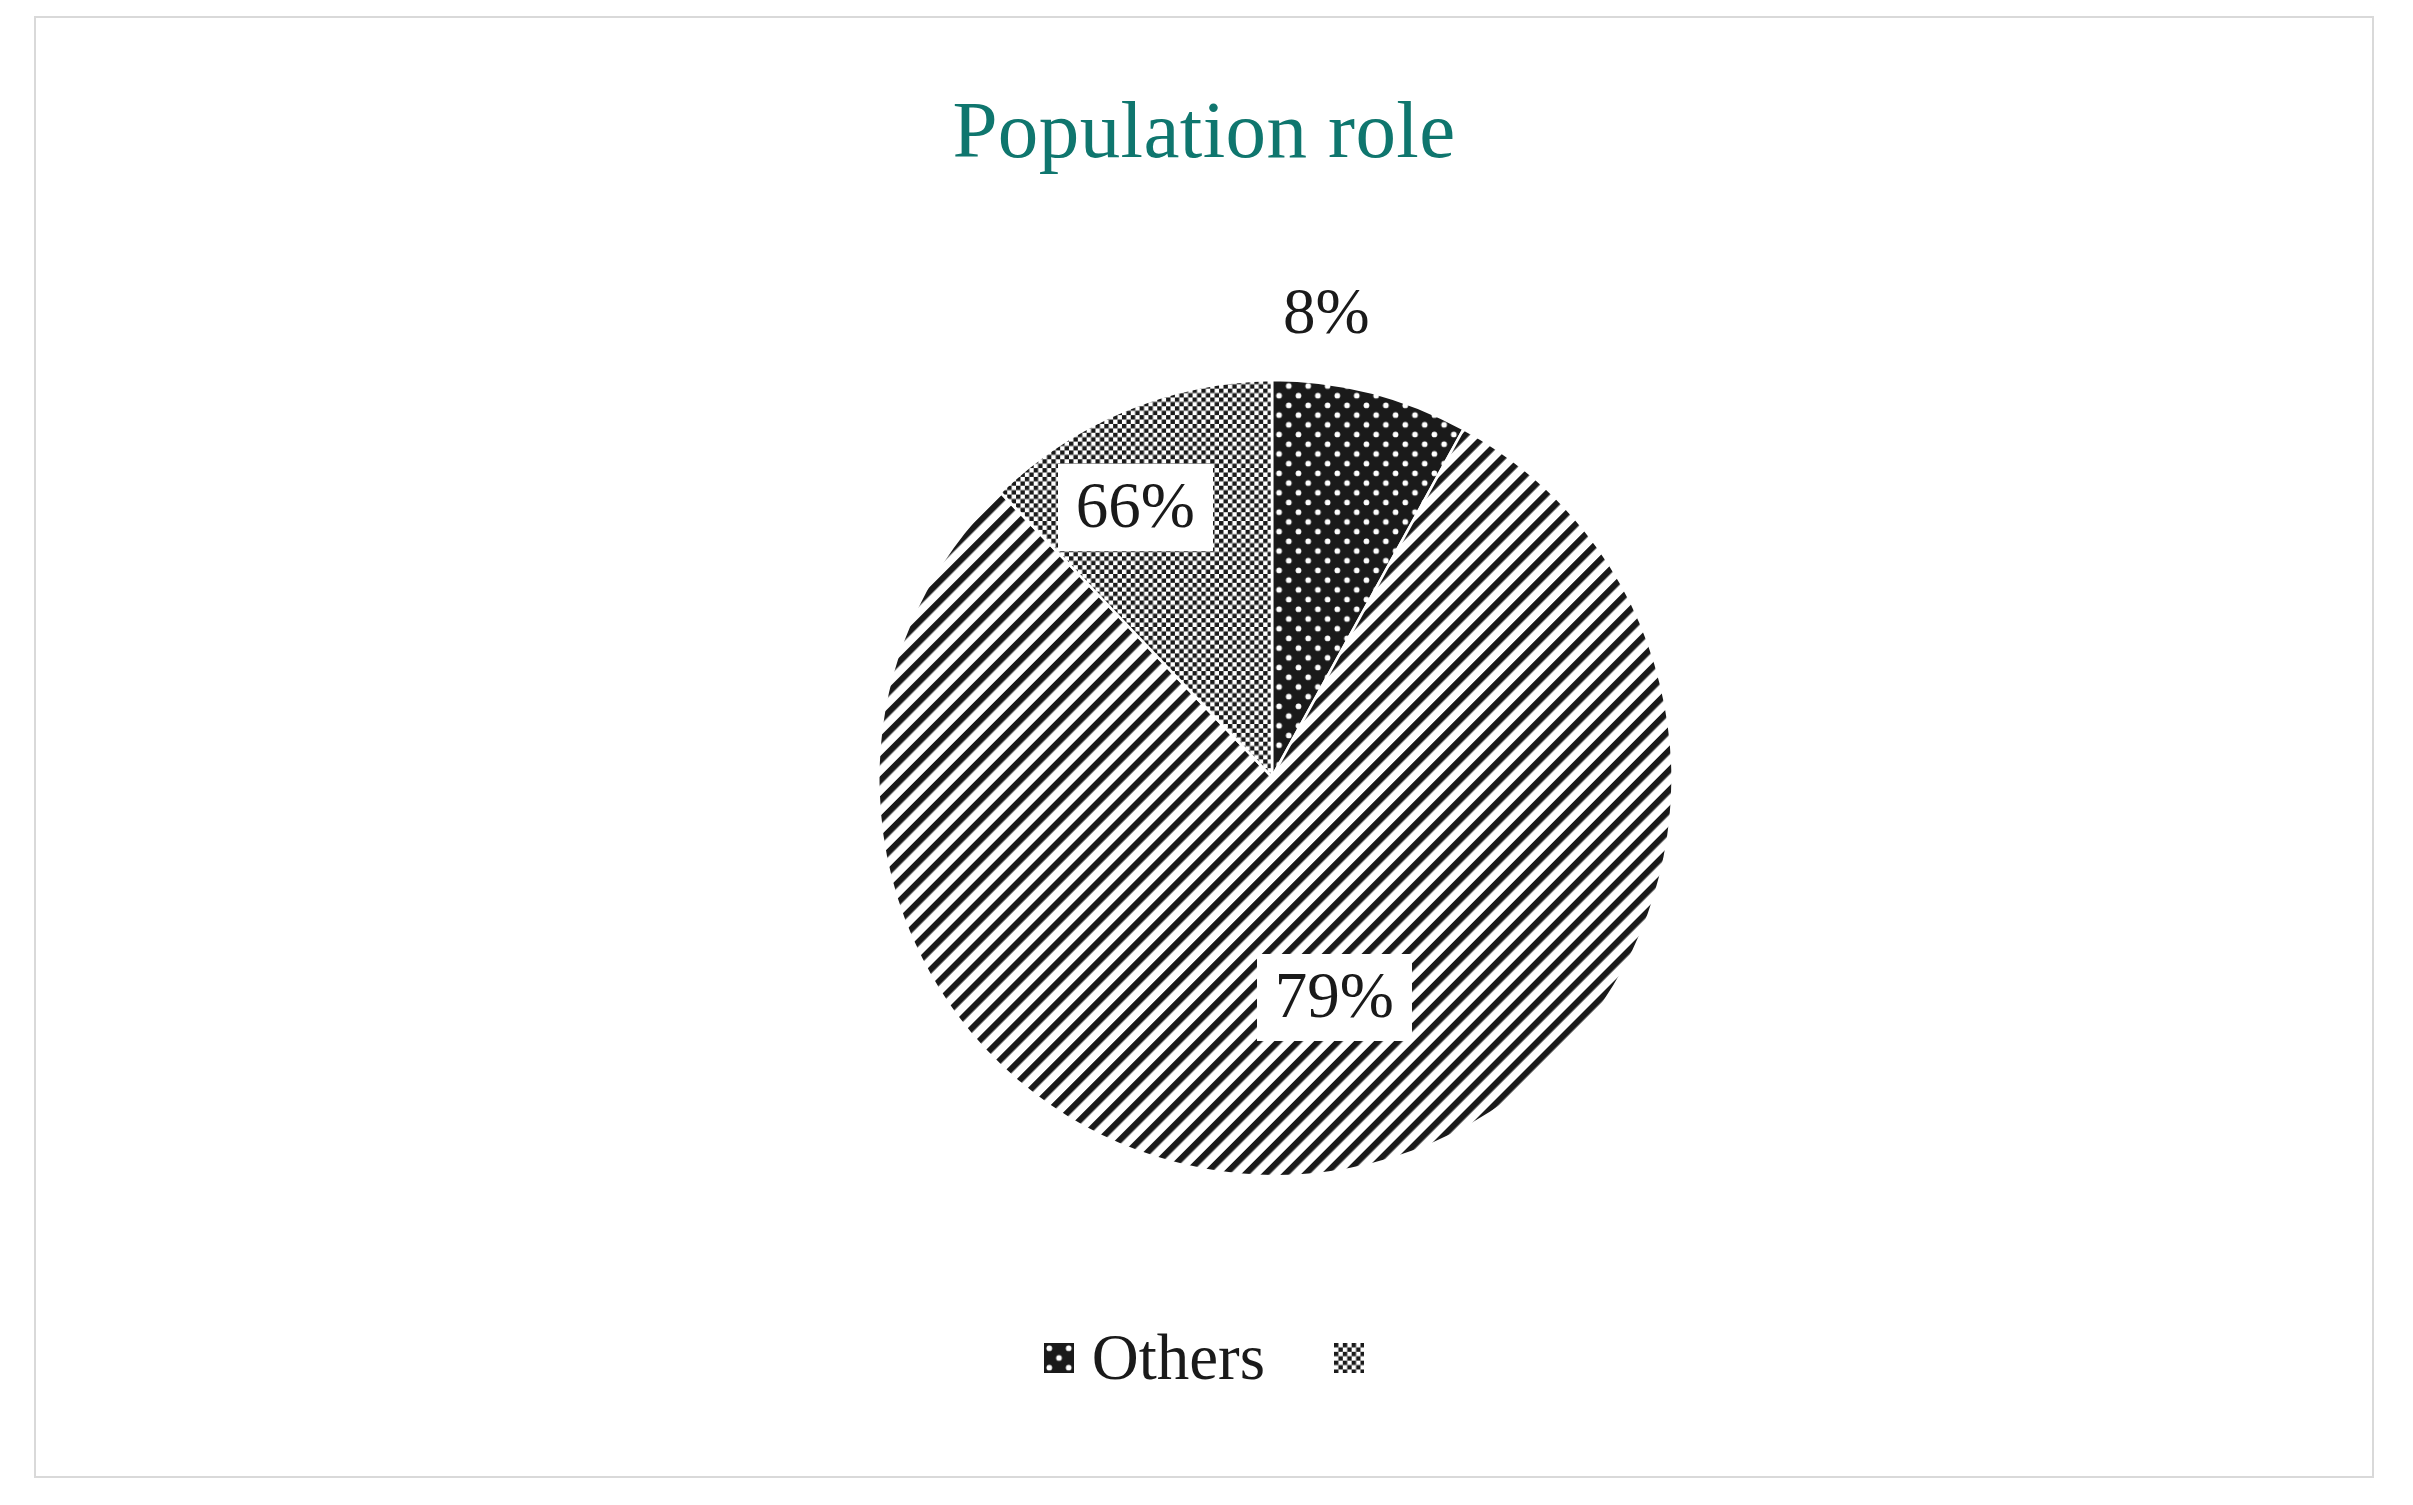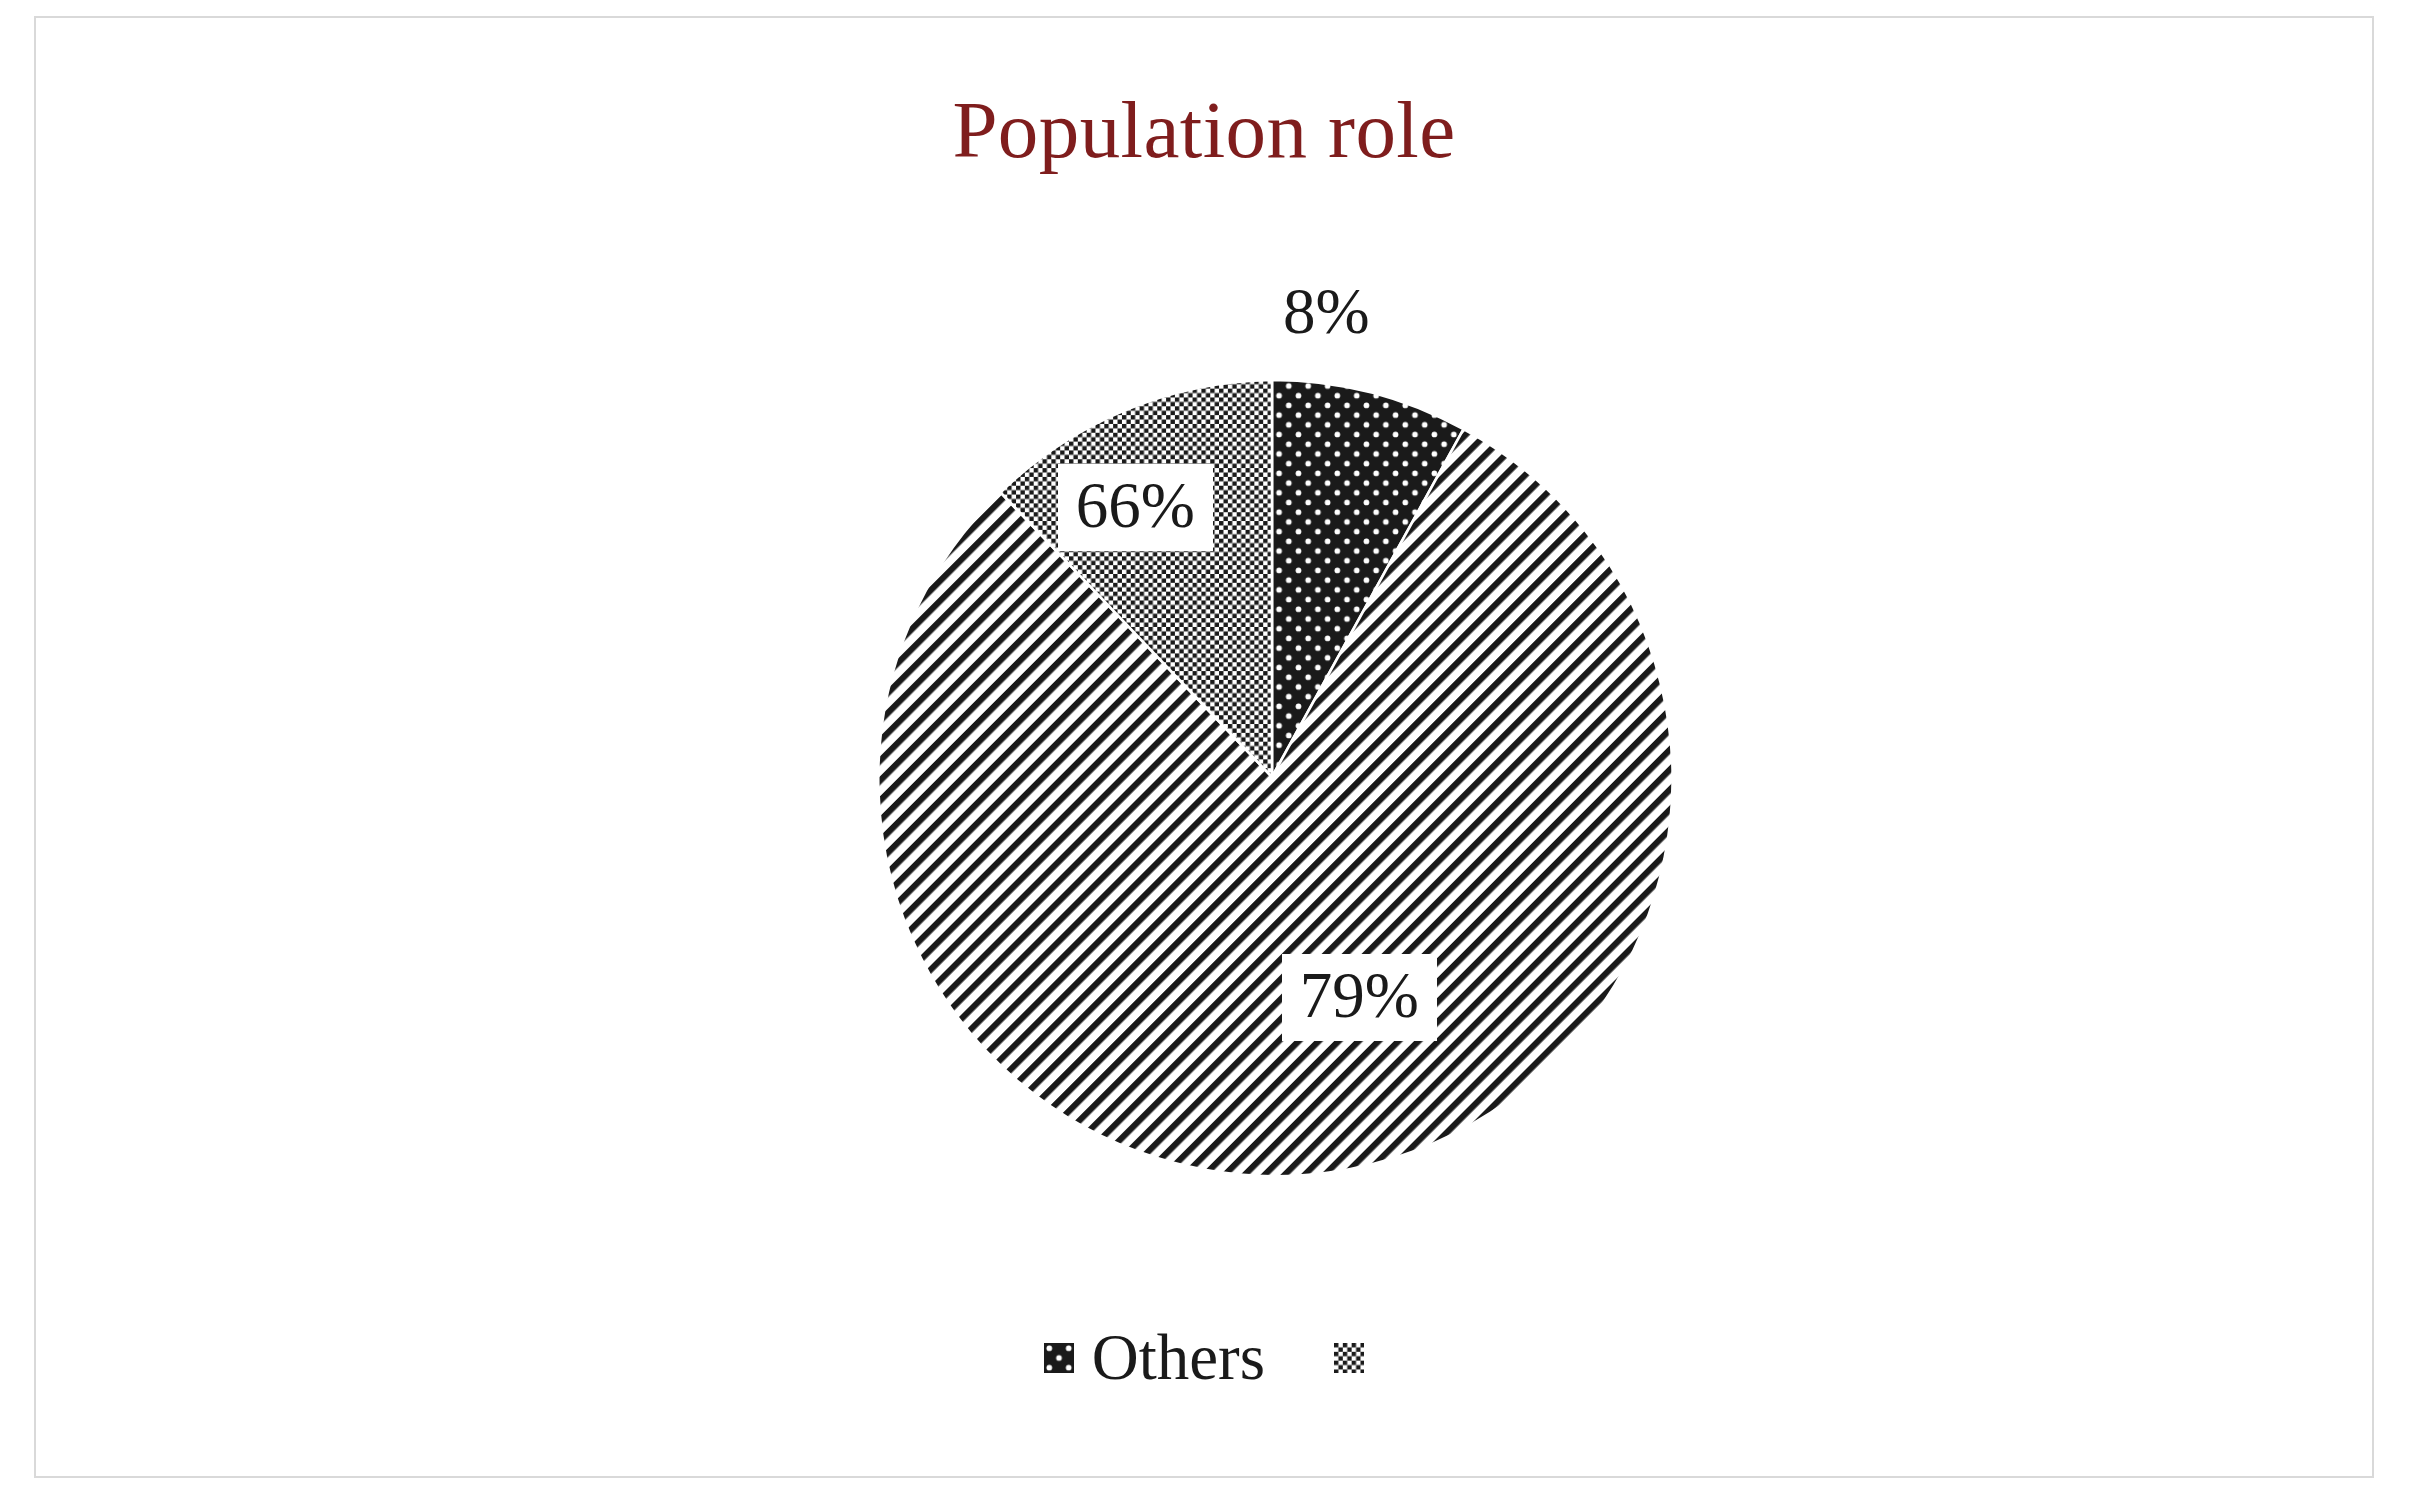--- a/index.html
+++ b/index.html
@@ -27,21 +27,21 @@
   }
 
   .chart-title {
     position: absolute;
     left: 0;
     top: 66px;
     width: 100%;
     text-align: center;
     font-size: 81px;
     font-family: "Liberation Serif", serif;
-    color: #7f1d1d;
+    color: #0f766e;
     letter-spacing: 0.4px;
   }
 
   
   .pie-wrap {
     position: absolute;
     left: 830px;
     top: 353px;
     width: 812px;
     height: 812px;
@@ -62,21 +62,21 @@
     font-family: "Liberation Serif", serif;
     color: #1a1a1a;
     white-space: nowrap;
   }
   .data-label.boxed {
     background: #ffffff;
     padding: 3.5px 17.7px 8.8px 17.7px;
   }
   #label-others  { left: 1247px; top: 256px; }
   #label-students{ left: 1022px; top: 446px; }
-  #label-both    { left: 1246px; top: 936px; }
+  #label-both    { left: 1221px; top: 936px; }
 
   
   .legend {
     position: absolute;
     left: 0;
     top: 1307px;
     width: 100%;
     display: flex;
     justify-content: center;
     align-items: center;

